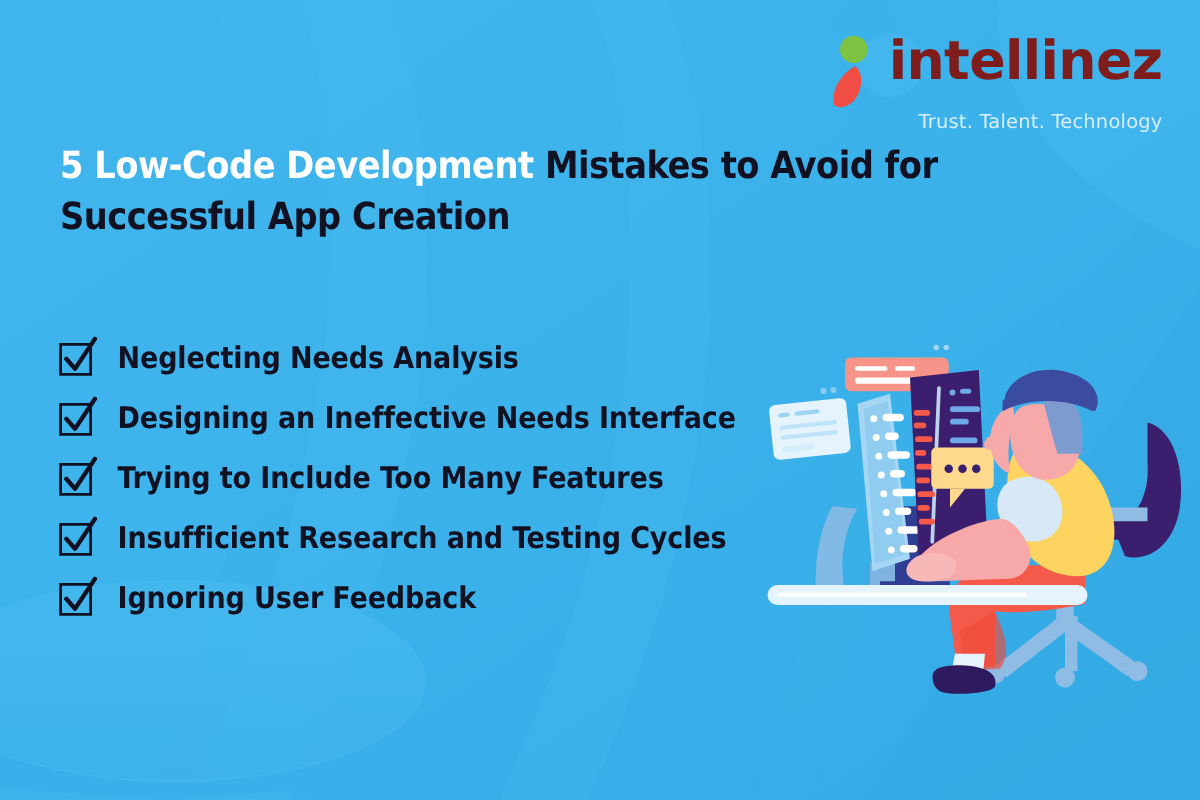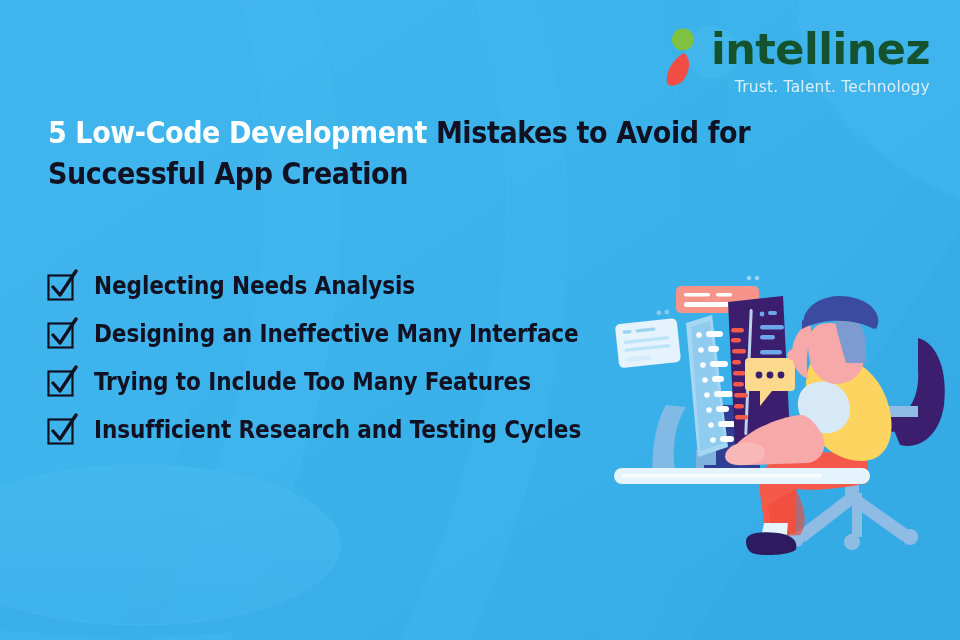--- a/index.html
+++ b/index.html
@@ -16,27 +16,27 @@
 
   
   #logo {
     position:absolute; top:26px; right:30px;
     display:flex; align-items:flex-start; z-index:5;
   }
   #logo-mark { position:relative; width:56px; height:62px; flex:0 0 auto; margin-right:2px; }
   #logo-mark svg { display:block; }
   #logo-text { display:flex; flex-direction:column; align-items:flex-end; padding-top:2px; }
   #logo-word {
-    font-size:43px; font-weight:700; color:#14532d;
+    font-size:43px; font-weight:700; color:#7f1d1d;
     letter-spacing:-0.5px; line-height:1.0;
     font-family:"DejaVu Sans", sans-serif;
   }
   #logo-tagline {
     font-size:15.5px; color:#d9effb; line-height:1.0;
-    margin-top:9px; letter-spacing:0.2px;
+    margin-top:19px; letter-spacing:0.2px;
     font-family:"DejaVu Sans", sans-serif;
   }
 
   
   #headline {
     position:absolute; left:48px; top:113px; width:860px; z-index:5;
     font-size:30px; font-weight:700; line-height:1.36;
     letter-spacing:-0.4px;
     font-family:"DejaVu Sans Condensed","DejaVu Sans", sans-serif;
   }
@@ -128,39 +128,48 @@
     </span>
     <span class="check-label">Neglecting Needs Analysis</span>
   </li>
   <li class="check-row">
     <span class="check-box">
       <svg width="32" height="34" viewBox="0 0 32 34" xmlns="http://www.w3.org/2000/svg">
         <rect x="2.5" y="6.5" width="24" height="24" fill="none" stroke="#111122" stroke-width="2.2"></rect>
         <path d="M7 18 L14 26 L30 2" fill="none" stroke="#111122" stroke-width="3.4" stroke-linecap="round" stroke-linejoin="round"></path>
       </svg>
     </span>
-    <span class="check-label">Designing an Ineffective Many Interface</span>
+    <span class="check-label">Designing an Ineffective Needs Interface</span>
   </li>
   <li class="check-row">
     <span class="check-box">
       <svg width="32" height="34" viewBox="0 0 32 34" xmlns="http://www.w3.org/2000/svg">
         <rect x="2.5" y="6.5" width="24" height="24" fill="none" stroke="#111122" stroke-width="2.2"></rect>
         <path d="M7 18 L14 26 L30 2" fill="none" stroke="#111122" stroke-width="3.4" stroke-linecap="round" stroke-linejoin="round"></path>
       </svg>
     </span>
     <span class="check-label">Trying to Include Too Many Features</span>
   </li>
   <li class="check-row">
     <span class="check-box">
       <svg width="32" height="34" viewBox="0 0 32 34" xmlns="http://www.w3.org/2000/svg">
         <rect x="2.5" y="6.5" width="24" height="24" fill="none" stroke="#111122" stroke-width="2.2"></rect>
         <path d="M7 18 L14 26 L30 2" fill="none" stroke="#111122" stroke-width="3.4" stroke-linecap="round" stroke-linejoin="round"></path>
       </svg>
     </span>
     <span class="check-label">Insufficient Research and Testing Cycles</span>
+  </li>
+  <li class="check-row">
+    <span class="check-box">
+      <svg width="32" height="34" viewBox="0 0 32 34" xmlns="http://www.w3.org/2000/svg">
+        <rect x="2.5" y="6.5" width="24" height="24" fill="none" stroke="#111122" stroke-width="2.2"></rect>
+        <path d="M7 18 L14 26 L30 2" fill="none" stroke="#111122" stroke-width="3.4" stroke-linecap="round" stroke-linejoin="round"></path>
+      </svg>
+    </span>
+    <span class="check-label">Ignoring User Feedback</span>
   </li>
 </ul>
 
 <div id="illustration">
   <svg width="360" height="375" viewBox="0 0 360 375" xmlns="http://www.w3.org/2000/svg">
 
     <g transform="rotate(-6 48 50)">
       <rect x="14" y="56" width="62" height="44" rx="5" fill="#E4F3FC"></rect>
       <rect x="21" y="63" width="9" height="3.4" rx="1.7" fill="#9CD3F2"></rect>
       <rect x="34" y="63" width="20" height="3.4" rx="1.7" fill="#9CD3F2"></rect>

